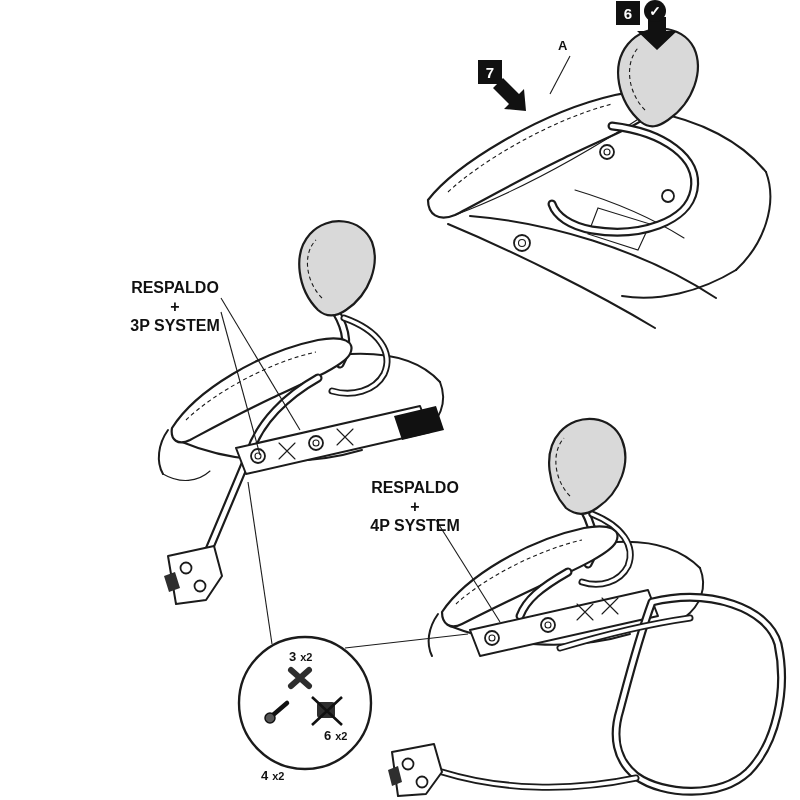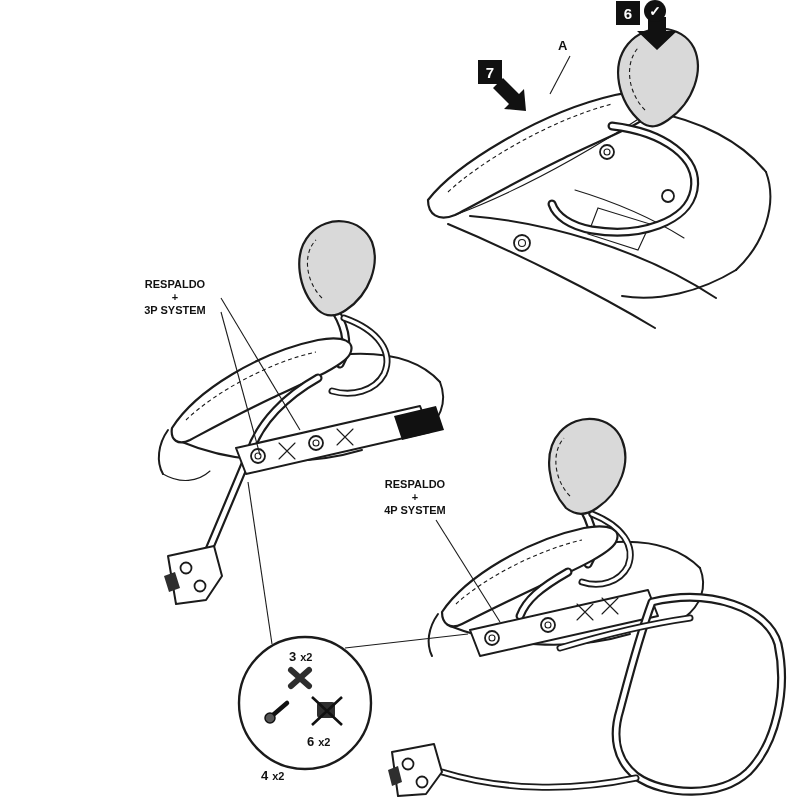--- a/index.html
+++ b/index.html
@@ -30,28 +30,28 @@
     font-weight:bold; font-size:15px; display:flex; align-items:center; justify-content:center;
   }
   #badge7 { left:478px; top:60px; }
   #badge6 { left:616px; top:1px; }
   .check-circle {
     position:absolute; left:644px; top:0px; width:22px; height:22px; border-radius:50%;
     background:#111; color:#fff; font-size:14px; font-weight:bold;
     display:flex; align-items:center; justify-content:center;
   }
   .label-a { position:absolute; left:558px; top:38px; font-size:13px; font-weight:bold; color:#111; }
-  .cap { position:absolute; text-align:center; font-weight:bold; font-size:11px; color:#111; line-height:1.2; }
+  .cap { position:absolute; text-align:center; font-weight:bold; font-size:16px; color:#111; line-height:1.2; }
   .cap-3p { left:128px; top:278px; width:94px; }
   .cap-4p { left:368px; top:478px; width:94px; }
   .part-label { position:absolute; font-weight:bold; color:#111; font-size:13px; }
   .part-label .pqty { margin-left:4px; font-size:11px; }
   #pl3 { left:289px; top:649px;text-align:center; }
   #pl4 { left:261px; top:768px; }
-  #pl6 { left:307px; top:728px;margin-top:6px; }
+  #pl6 { left:324px; top:728px; }
 </style>
 </head>
 <body>
 
 <div class="canvas">
 
   <svg class="art" width="800" height="800" viewBox="0 0 800 800">
 
     <g>
       <g>

